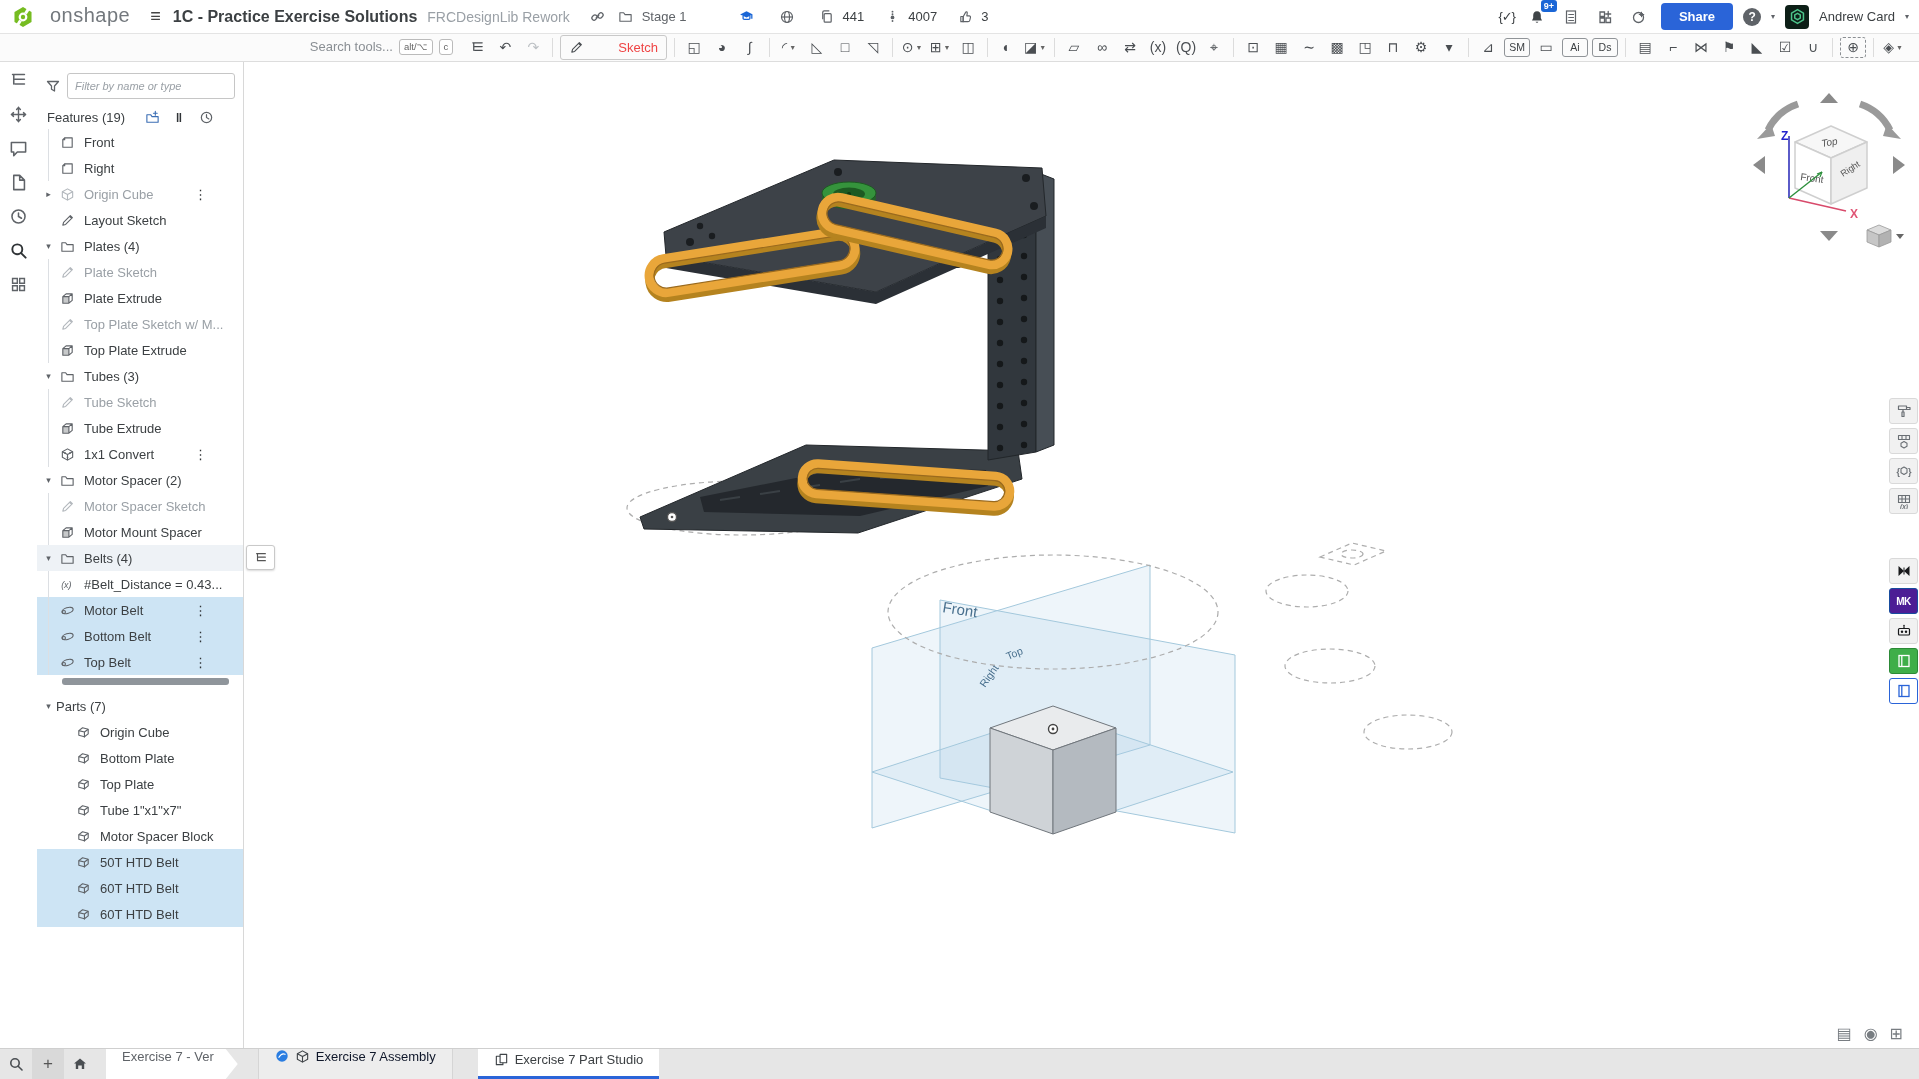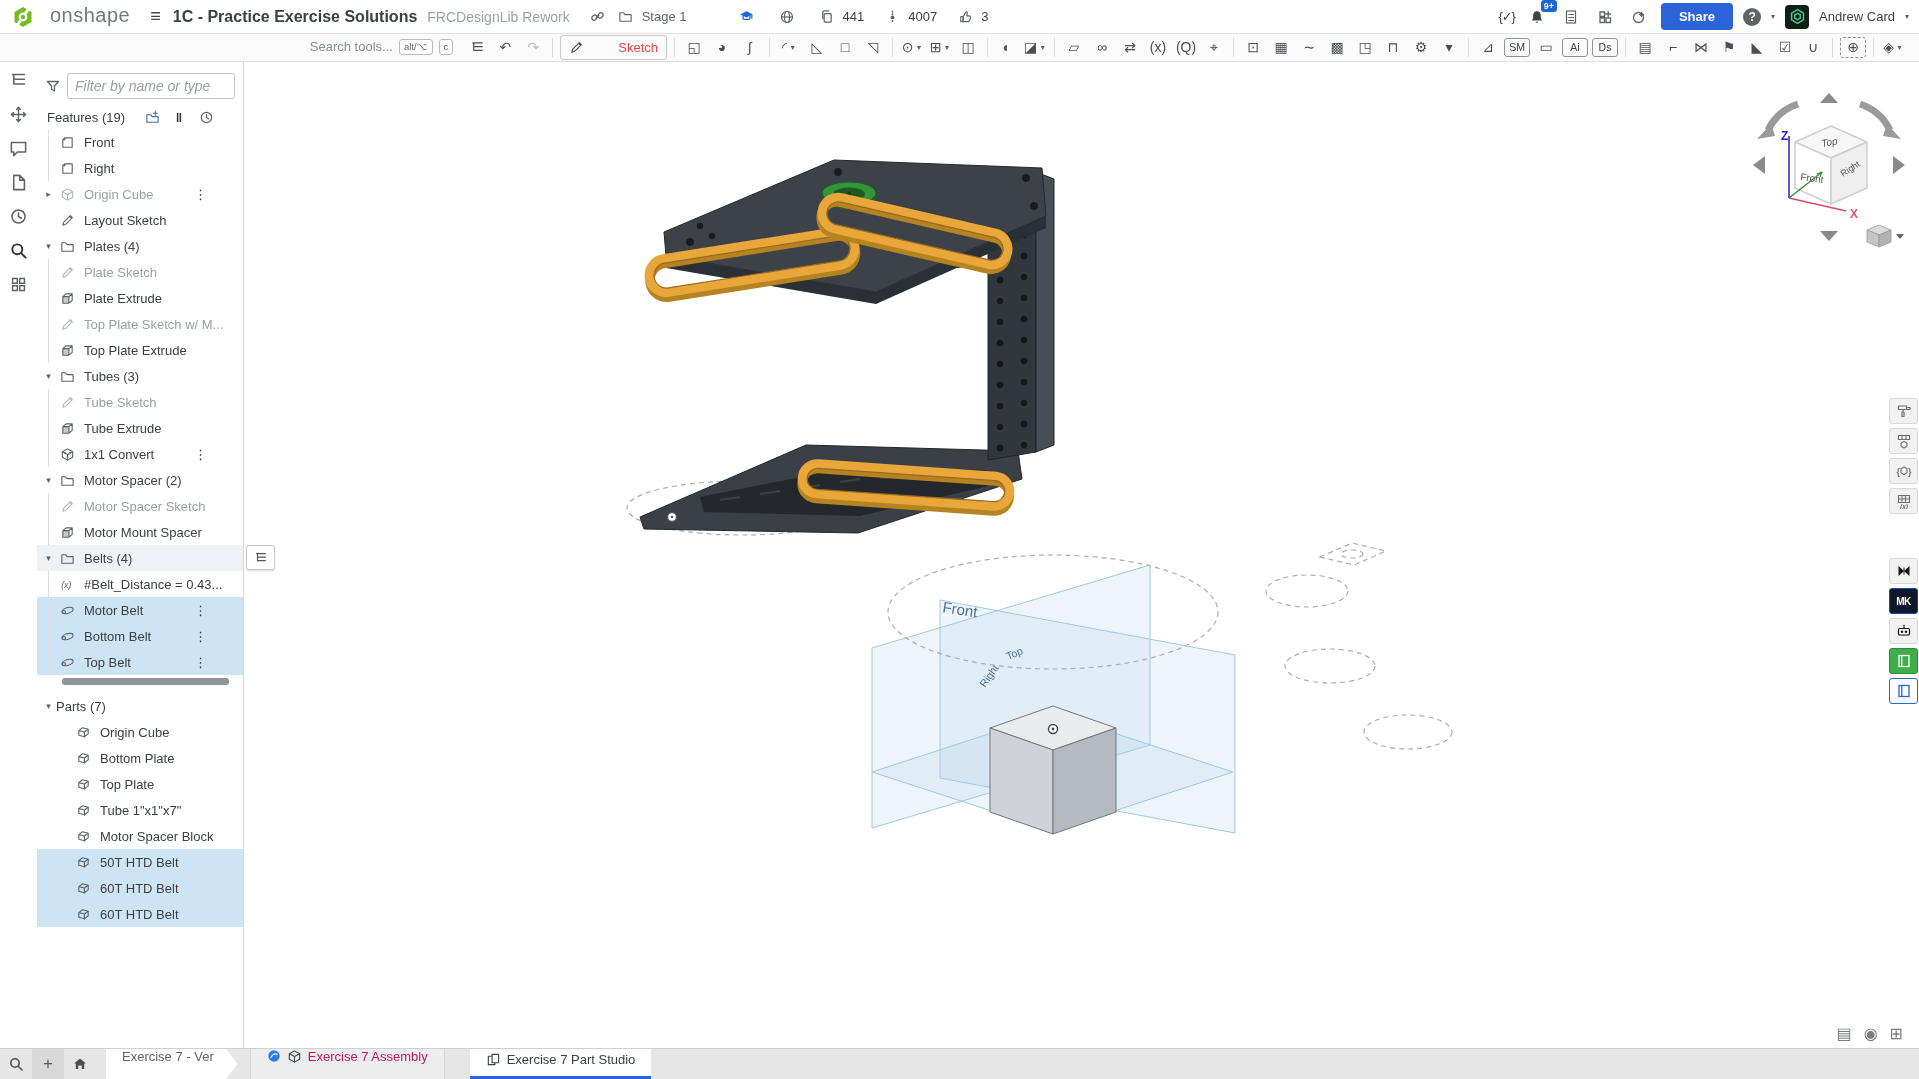--- a/index.html
+++ b/index.html
@@ -48,21 +48,21 @@
   
   .rail{position:absolute;top:61px;left:0;width:37px;bottom:30px;background:#fff;z-index:25;display:flex;flex-direction:column;align-items:center;padding-top:10px;gap:14px;}
   .rail-ico{color:#5f6368;width:20px;height:20px;cursor:pointer;}
   .rail-ico.strong{color:#2f3336;}
   .rail-ico .sicon{width:19px;height:19px;}
   
   .fpanel{position:absolute;top:61px;left:37px;width:206px;bottom:30px;background:#fff;border-right:1px solid #d8d8d8;z-index:20;overflow:hidden;font-size:13px;}
   .filter-row{display:flex;align-items:center;gap:6px;padding:12px 8px 6px 8px;}
   .filter-ico{color:#5f6368;width:16px;height:16px;flex:none;}
   .filter-ico .sicon{width:16px;height:16px;}
-  .filter-input{flex:1;height:24px;border:1px solid #c6c6c6;border-radius:3px;font-style:italic;font-size:14px;color:#444;padding:0 7px;outline:none;font-family:inherit;min-width:0;}
+  .filter-input{flex:1;height:24px;border:1px solid #c6c6c6;border-radius:3px;font-style:italic;font-size:11px;color:#444;padding:0 7px;outline:none;font-family:inherit;min-width:0;}
   .filter-input::placeholder{color:#9aa0a6;}
   .feat-header{display:flex;align-items:center;padding:4px 28px 4px 10px;color:#3c4043;}
   .feat-header .fh-label{flex:1;font-size:13px;}
   .fh-ico{color:#5f6368;width:18px;height:16px;display:flex;align-items:center;justify-content:center;cursor:pointer;margin-left:9px;font-size:13px;}
   .fh-ico .sicon{width:15px;height:15px;}
   .fh-ico.blue{color:#3c6fb5;}
   .tree{position:relative;}
   .trow{height:26px;display:flex;align-items:center;position:relative;padding-left:4px;color:#3c4043;cursor:pointer;}
   .trow .twist{width:15px;font-size:9px;color:#5f6368;text-align:center;flex:none;}
   .trow .ticon{width:24px;display:flex;align-items:center;justify-content:flex-start;color:#5f6368;flex:none;padding-left:4px;}
@@ -80,35 +80,35 @@
   .flyout-btn{position:absolute;left:246px;top:545px;width:27px;height:23px;background:#fff;border:1px solid #c9c9c9;border-radius:3px;box-shadow:0 1px 2px rgba(0,0,0,.15);display:flex;align-items:center;justify-content:center;color:#555;cursor:pointer;z-index:22;}
   .flyout-btn .sicon{width:14px;height:14px;}
   
   .scene{position:absolute;top:61px;left:0;width:1919px;height:988px;z-index:5;}
   
   .rrail{position:absolute;right:1px;top:398px;z-index:25;display:flex;flex-direction:column;gap:4px;}
   .rrail .gap{height:36px;}
   .rbtn{width:27px;height:24px;background:#f1f1f1;border:1px solid #d9d9d9;border-radius:3px;display:flex;align-items:center;justify-content:center;color:#6a6f74;cursor:pointer;font-size:10px;font-weight:bold;}
   .rbtn .sicon{width:16px;height:16px;}
   .rbtn.dark{color:#17181a;}
-  .rbtn.mk{background:#0f172a;border-color:#174c9e;color:#fff;font-size:10px;letter-spacing:-.5px;}
+  .rbtn.mk{background:#4c1d95;border-color:#174c9e;color:#fff;font-size:10px;letter-spacing:-.5px;}
   .rbtn.green{background:#3fae49;border-color:#2c8a37;color:#fff;}
   .rbtn.blue{background:#fff;border-color:#2a64d8;color:#2a64d8;}
   
   .vtools{position:absolute;right:16px;bottom:36px;display:flex;gap:12px;z-index:18;}
   .vtools .vt{color:#787d82;font-size:16px;cursor:pointer;}
   
   .tabbar{position:absolute;bottom:0;left:0;right:0;height:30px;background:#e6e6e6;border-top:1px solid #cfcfcf;display:flex;align-items:stretch;z-index:40;}
   .tabbar .tool{width:32px;display:flex;align-items:center;justify-content:center;color:#4a4e52;cursor:pointer;}
   .tabbar .tool .sicon{width:16px;height:16px;}
   .tabbar .plus{background:#d9d9d9;font-size:17px;color:#555;}
   .tab{display:flex;align-items:flex-start;gap:6px;font-size:13px;padding:0 16px;cursor:pointer;position:relative;}
   .tab .sicon{width:15px;height:15px;}
   .tab1{background:#fff;color:#5f6368;margin-left:10px;clip-path:polygon(0 0,calc(100% - 12px) 0,100% 50%,calc(100% - 12px) 100%,0 100%);padding-right:24px;}
-  .tab2{background:#ededed;color:#be185d;margin-left:12px;border-left:1px solid #d5d5d5;border-right:1px solid #d5d5d5;}
+  .tab2{background:#ededed;color:#0f172a;margin-left:20px;border-left:1px solid #d5d5d5;border-right:1px solid #d5d5d5;}
   .tab3{background:#fff;color:#3c4043;margin-left:25px;border-bottom:3px solid #2a64d8;padding-top:3px;}
   .tab .bluecirc{width:14px;height:14px;flex:none;}
   .tab .cubeico{color:#3f4448;}
   .tab .psico{color:#3f4448;}
 </style>
 </head>
 <body>
 
 <svg width="0" height="0" style="position:absolute" aria-hidden="true">
 <defs>

